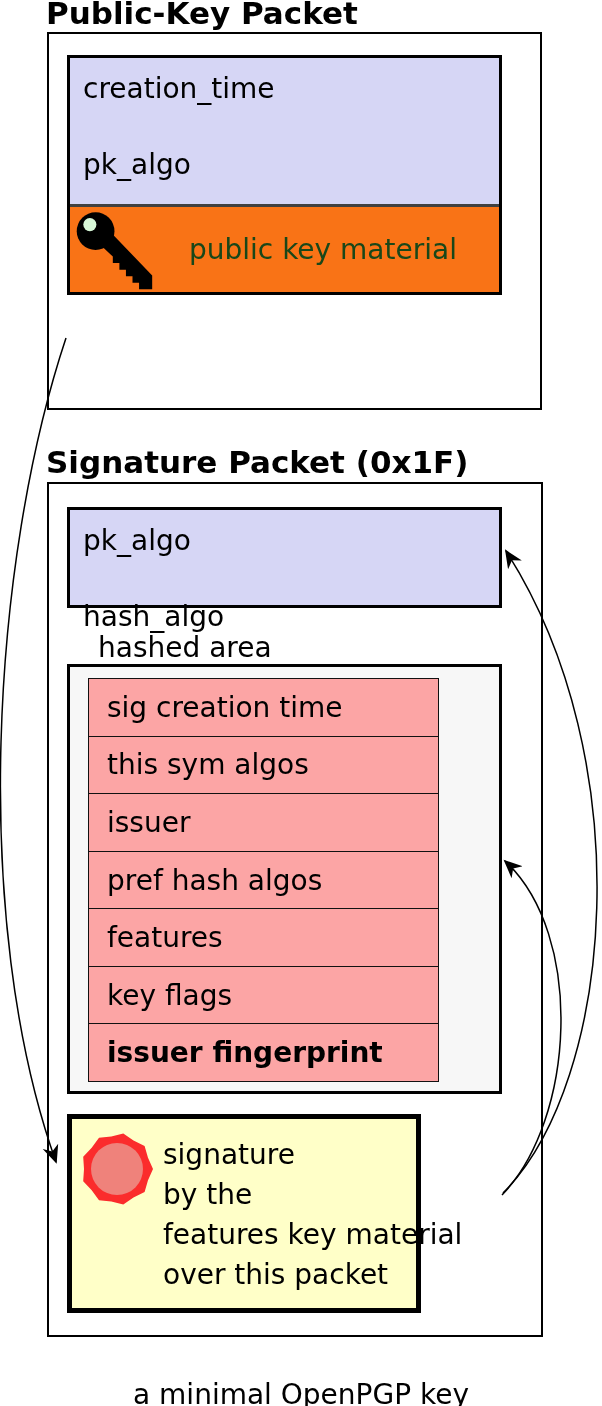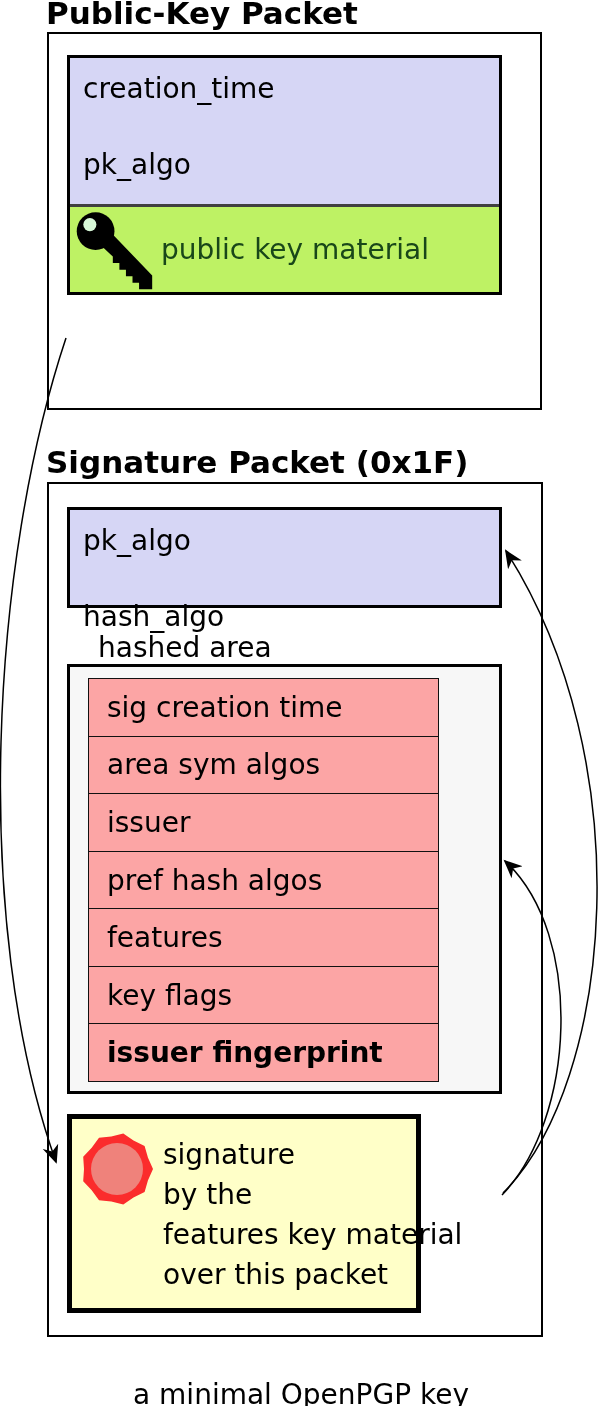--- a/index.html
+++ b/index.html
@@ -2,21 +2,21 @@
 <html><head>
 <meta charset="utf-8">
 <style>
   html,body{margin:0;padding:0;background:#fff;}
   #stage{position:relative;width:602px;height:1406px;background:#fff;
          font-family:"DejaVu Sans","Liberation Sans",sans-serif;color:#000;overflow:hidden;}
   .title{position:absolute;font-weight:bold;font-size:31px;line-height:33px;white-space:nowrap;}
   .outer-box{position:absolute;border:2px solid #000;background:#fff;box-sizing:border-box;}
   .inner-box{position:absolute;border:3px solid #000;box-sizing:border-box;}
   .lavender{background:#d6d6f5;}
-  .greenbg{background:#bef264;}
+  .greenbg{background:#f97316;gap:28px;}
   .fields{font-size:28px;line-height:38px;padding:12px 0 0 13px;white-space:pre;}
   .combined{display:flex;flex-direction:column;}
   .combined .top-half{height:134px;border-bottom:3px solid #404040;}
   .combined .bottom-half{flex:1;display:flex;align-items:center;}
   .keytext{font-size:28px;color:#194719;margin-left:7px;white-space:nowrap;}
   .label-plain{position:absolute;font-size:28px;line-height:30px;white-space:nowrap;margin-left:30px;}
   .hashedbg{background:#f7f7f7;}
   .rows-box{position:absolute;border:1.5px solid #111;background:#fca5a5;
             box-sizing:border-box;display:flex;flex-direction:column;}
   .row{flex:1;display:flex;align-items:center;padding-left:18px;
@@ -59,21 +59,21 @@
 
   <div class="inner-box lavender fields" style="left:67px;top:507px;width:435px;height:101px;"><span>pk_algo</span><br>
 <span>hash_algo</span></div>
 
   <div class="label-plain" style="left:68px;top:633px;">hashed area</div>
 
   <div class="inner-box hashedbg" style="left:67px;top:664px;width:435px;height:430px;"></div>
 
   <div class="rows-box" style="left:88px;top:678px;width:351px;height:404px;">
     <div class="row">sig creation time</div>
-    <div class="row">area sym algos</div>
+    <div class="row">this sym algos</div>
     <div class="row">issuer</div>
     <div class="row">pref hash algos</div>
     <div class="row">features</div>
     <div class="row">key flags</div>
     <div class="row">issuer fingerprint</div>
   </div>
 
   <div class="sig-box" style="left:67px;top:1114px;width:354px;height:199px;">
     <svg class="seal" width="80" height="84" viewBox="0 0 80 84">
       <polygon fill="#fb2c2c" points="76,42 71,53.3 67.6,65.1 56.5,70.6 46.3,77.5 34.3,74.5

